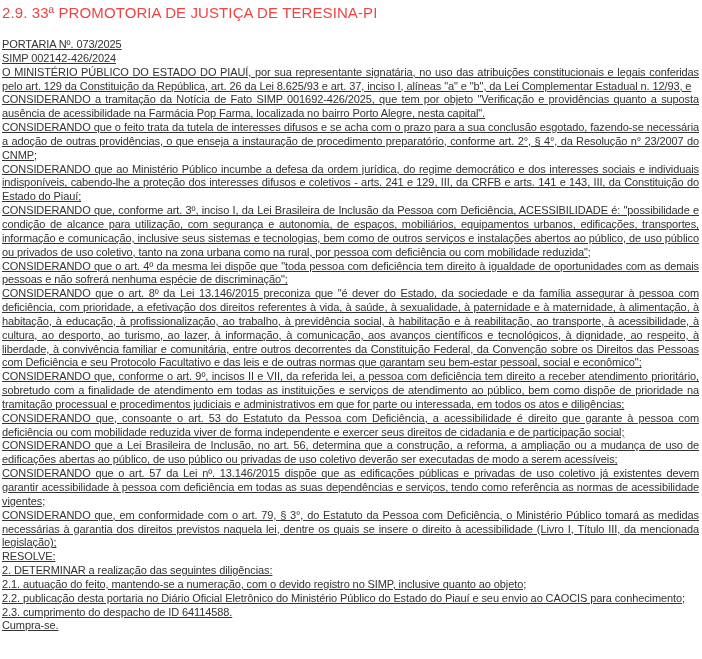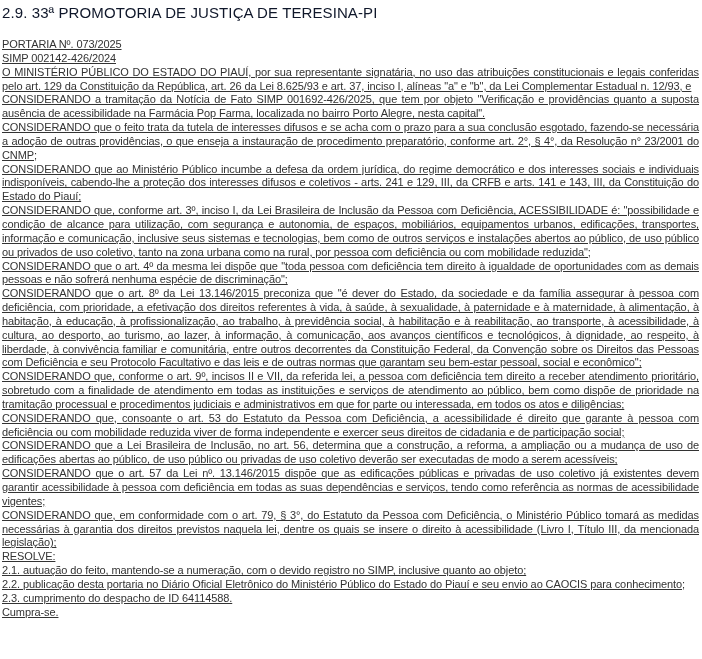--- a/index.html
+++ b/index.html
@@ -10,21 +10,21 @@
     overflow: hidden;
   }
   body {
     font-family: "Liberation Sans", "DejaVu Sans", sans-serif;
     color: #333333;
     padding: 4px 3px 0 2px;
   }
   .doc-title {
     font-size: 15px;
     font-weight: 400;
-    color: #0f172a;
+    color: #ef4444;
     letter-spacing: 0.1px;
     margin-bottom: 17px;
     white-space: nowrap;
   }
   .doc-body {
     width: 697px;
   }
   .doc-body p {
     font-size: 11px;
     line-height: 13.85px;
@@ -37,29 +37,30 @@
 </head>
 <body>
 
 <h1 class="doc-title">2.9. 33ª PROMOTORIA DE JUSTIÇA DE TERESINA-PI</h1>
 
 <div class="doc-body">
   <p>PORTARIA Nº. 073/2025</p>
   <p>SIMP 002142-426/2024</p>
   <p>O MINISTÉRIO PÚBLICO DO ESTADO DO PIAUÍ, por sua representante signatária, no uso das atribuições constitucionais e legais conferidas pelo art. 129 da Constituição da República, art. 26 da Lei 8.625/93 e art. 37, inciso I, alíneas "a" e "b", da Lei Complementar Estadual n. 12/93, e</p>
   <p>CONSIDERANDO a tramitação da Notícia de Fato SIMP 001692-426/2025, que tem por objeto "Verificação e providências quanto a suposta ausência de acessibilidade na Farmácia Pop Farma, localizada no bairro Porto Alegre, nesta capital".</p>
-  <p>CONSIDERANDO que o feito trata da tutela de interesses difusos e se acha com o prazo para a sua conclusão esgotado, fazendo-se necessária a adoção de outras providências, o que enseja a instauração de procedimento preparatório, conforme art. 2°, § 4°, da Resolução n° 23/2001 do CNMP;</p>
+  <p>CONSIDERANDO que o feito trata da tutela de interesses difusos e se acha com o prazo para a sua conclusão esgotado, fazendo-se necessária a adoção de outras providências, o que enseja a instauração de procedimento preparatório, conforme art. 2°, § 4°, da Resolução n° 23/2007 do CNMP;</p>
   <p>CONSIDERANDO que ao Ministério Público incumbe a defesa da ordem jurídica, do regime democrático e dos interesses sociais e individuais indisponíveis, cabendo-lhe a proteção dos interesses difusos e coletivos - arts. 241 e 129, III, da CRFB e arts. 141 e 143, III, da Constituição do Estado do Piauí;</p>
   <p>CONSIDERANDO que, conforme art. 3º, inciso I, da Lei Brasileira de Inclusão da Pessoa com Deficiência, ACESSIBILIDADE é: "possibilidade e condição de alcance para utilização, com segurança e autonomia, de espaços, mobiliários, equipamentos urbanos, edificações, transportes, informação e comunicação, inclusive seus sistemas e tecnologias, bem como de outros serviços e instalações abertos ao público, de uso público ou privados de uso coletivo, tanto na zona urbana como na rural, por pessoa com deficiência ou com mobilidade reduzida";</p>
   <p>CONSIDERANDO que o art. 4º da mesma lei dispõe que "toda pessoa com deficiência tem direito à igualdade de oportunidades com as demais pessoas e não sofrerá nenhuma espécie de discriminação";</p>
   <p>CONSIDERANDO que o art. 8º da Lei 13.146/2015 preconiza que "é dever do Estado, da sociedade e da família assegurar à pessoa com deficiência, com prioridade, a efetivação dos direitos referentes à vida, à saúde, à sexualidade, à paternidade e à maternidade, à alimentação, à habitação, à educação, à profissionalização, ao trabalho, à previdência social, à habilitação e à reabilitação, ao transporte, à acessibilidade, à cultura, ao desporto, ao turismo, ao lazer, à informação, à comunicação, aos avanços científicos e tecnológicos, à dignidade, ao respeito, à liberdade, à convivência familiar e comunitária, entre outros decorrentes da Constituição Federal, da Convenção sobre os Direitos das Pessoas com Deficiência e seu Protocolo Facultativo e das leis e de outras normas que garantam seu bem-estar pessoal, social e econômico";</p>
   <p>CONSIDERANDO que, conforme o art. 9º, incisos II e VII, da referida lei, a pessoa com deficiência tem direito a receber atendimento prioritário, sobretudo com a finalidade de atendimento em todas as instituições e serviços de atendimento ao público, bem como dispõe de prioridade na tramitação processual e procedimentos judiciais e administrativos em que for parte ou interessada, em todos os atos e diligências;</p>
   <p>CONSIDERANDO que, consoante o art. 53 do Estatuto da Pessoa com Deficiência, a acessibilidade é direito que garante à pessoa com deficiência ou com mobilidade reduzida viver de forma independente e exercer seus direitos de cidadania e de participação social;</p>
   <p>CONSIDERANDO que a Lei Brasileira de Inclusão, no art. 56, determina que a construção, a reforma, a ampliação ou a mudança de uso de edificações abertas ao público, de uso público ou privadas de uso coletivo deverão ser executadas de modo a serem acessíveis;</p>
   <p>CONSIDERANDO que o art. 57 da Lei nº. 13.146/2015 dispõe que as edificações públicas e privadas de uso coletivo já existentes devem garantir acessibilidade à pessoa com deficiência em todas as suas dependências e serviços, tendo como referência as normas de acessibilidade vigentes;</p>
   <p>CONSIDERANDO que, em conformidade com o art. 79, § 3°, do Estatuto da Pessoa com Deficiência, o Ministério Público tomará as medidas necessárias à garantia dos direitos previstos naquela lei, dentre os quais se insere o direito à acessibilidade (Livro I, Título III, da mencionada legislação);</p>
   <p>RESOLVE:</p>
+  <p>2. DETERMINAR a realização das seguintes diligências:</p>
   <p>2.1. autuação do feito, mantendo-se a numeração, com o devido registro no SIMP, inclusive quanto ao objeto;</p>
   <p>2.2. publicação desta portaria no Diário Oficial Eletrônico do Ministério Público do Estado do Piauí e seu envio ao CAOCIS para conhecimento;</p>
   <p>2.3. cumprimento do despacho de ID 64114588.</p>
   <p>Cumpra-se.</p>
 
 </div>
 
 </body></html>

